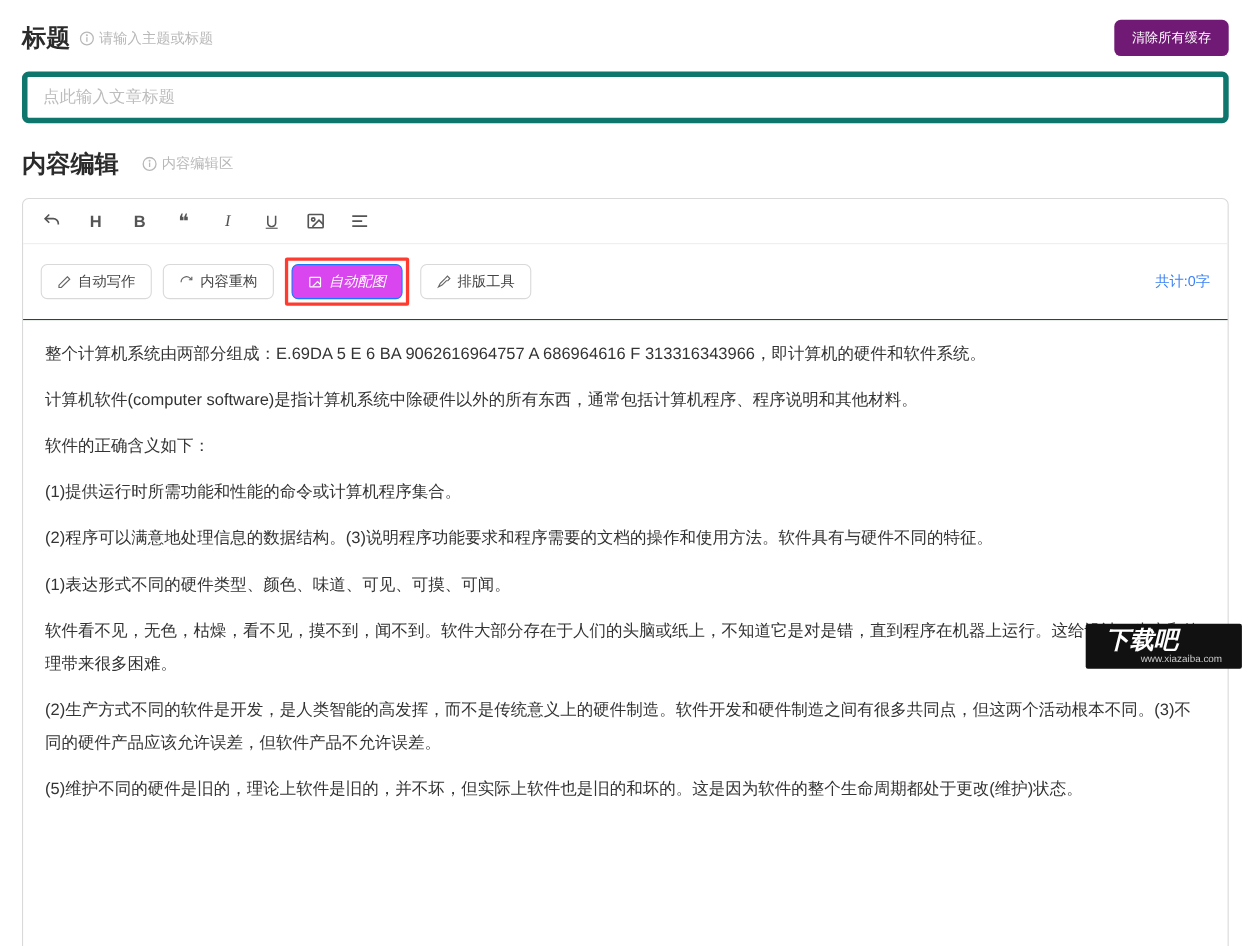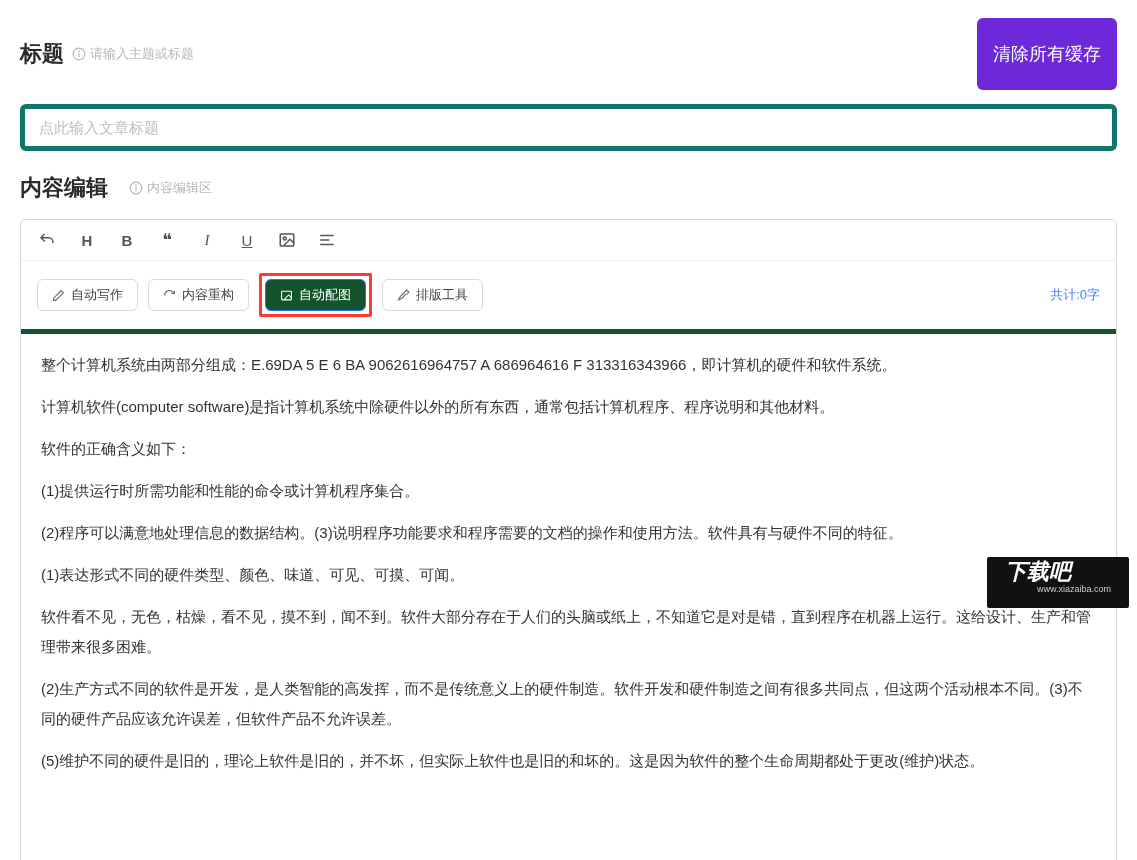--- a/index.html
+++ b/index.html
@@ -11,61 +11,61 @@
   display: flex;
   color: #333;
   font-size: 14px;
 }
 .main { flex: 1; padding: 18px 20px; min-width: 0; }
 .header-row { display: flex; align-items: center; justify-content: space-between; margin-bottom: 14px; }
 .header-left { display: flex; align-items: center; gap: 8px; }
 .heading { font-size: 22px; font-weight: 700; color: #2b2b2b; }
 .hint { font-size: 13px; color: #b8b8b8; display: flex; align-items: center; gap: 4px; }
 .clear-btn {
-  background: #6d28d9; color: #fff; border: none;
-  border-radius: 6px; padding: 24px 16px; font-size: 18px; cursor: pointer;
+  background: #701a75; color: #fff; border: none;
+  border-radius: 6px; padding: 8px 16px; font-size: 12px; cursor: pointer;
 }
 .title-input {
   width: 100%; border: 5px solid #0f766e; border-radius: 6px;
   padding: 10px 14px; font-size: 15px; color: #333;
 }
 .title-input::placeholder { color: #bdbdbd; }
 .section2 { margin-top: 22px; }
 .editor-box { border: 1px solid #d9d9d9; border-radius: 6px; margin-top: 12px; }
 .toolbar1 {
   display: flex; align-items: center; gap: 20px;
   padding: 10px 16px; border-bottom: 1px solid #eee;
 }
 .tb-icon { color: #555; cursor: pointer; display: inline-flex; align-items: center; justify-content: center; width: 20px; height: 20px; }
 .tb-bold { font-weight: 700; font-size: 15px; }
 .tb-h { font-weight: 700; font-size: 15px; }
 .tb-quote { font-size: 18px; }
 .tb-italic { font-style: italic; font-size: 15px; font-family: Georgia, serif; }
 .tb-underline { text-decoration: underline; font-size: 15px; }
 .toolbar2 {
   display: flex; align-items: center; justify-content: space-between;
-  padding: 12px 16px; border-bottom: 5px solid #14532d;
+  padding: 12px 16px; border-bottom: 1px solid #14532d;
 }
 .btn-group { display: flex; align-items: center; gap: 10px; }
 .btn {
   display: inline-flex; align-items: center; gap: 6px;
   border: 1px solid #d9d9d9; background: #fff; border-radius: 6px;
   padding: 6px 14px; font-size: 13px; cursor: pointer; color: #444;
 }
-.btn.primary { background: #14532d; color: #fff; border-color: #1677ff; }
+.btn.primary { background: #d946ef; color: #fff; border-color: #1677ff; font-style: italic; }
 .highlight-box { border: 3px solid #ff3a2f; border-radius: 2px; padding: 3px; }
 .count { color: #3b82f6; font-size: 13px; }
 .content {
   padding: 16px 20px 36px; font-size: 15px; line-height: 2; color: #333;
   height: 580px; overflow: auto;
 }
 .content p { margin-bottom: 12px; }
 .watermark {
   position: absolute; right: 8px; bottom: 8px;
-  background: #111; color: #fff; padding: 4px 18px 14px;
+  background: #111; color: #fff; padding: 4px 18px 4px;
   font-size: 22px; font-weight: 900; font-style: italic;
   border-radius: 2px; line-height: 1;
 }
 .watermark .sub { font-size: 9px; font-weight: 400; font-style: normal; display: block; text-align: right; color: #ccc; margin-top: 2px; margin-left: 32px; }
 .container { position: relative; width: 1137px; height: 616px; }
 svg { display: block; }
 </style>
 </head>
 <body>
 <div class="container">

